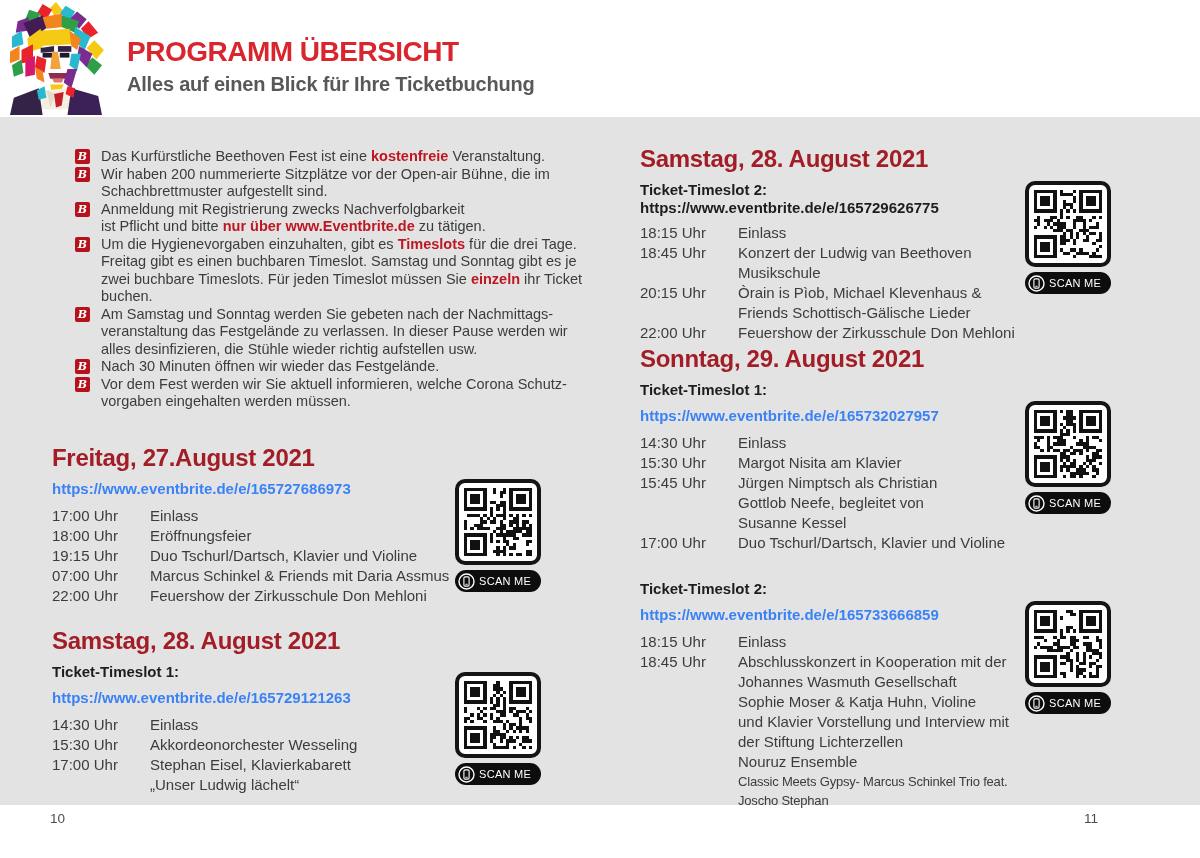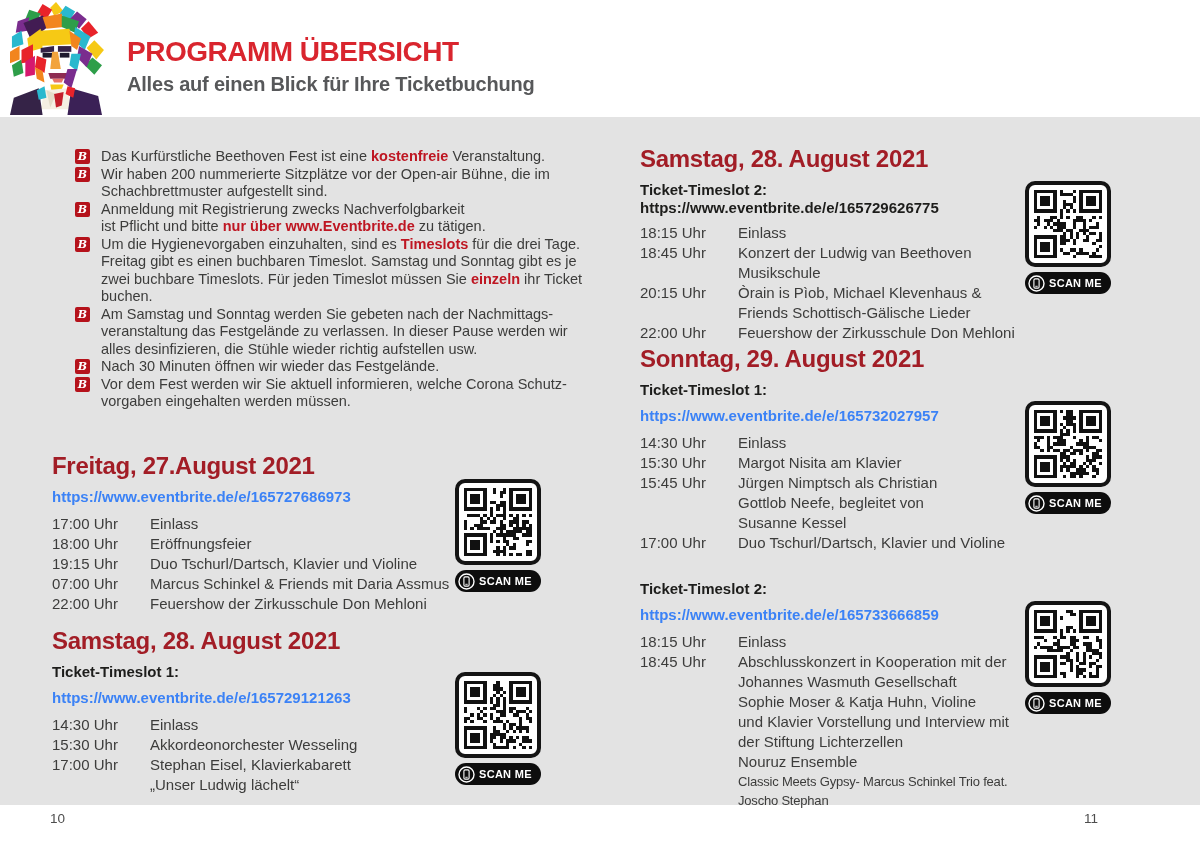--- a/index.html
+++ b/index.html
@@ -25,32 +25,32 @@
   .sec{position:absolute;width:400px;}
   .sec h2{margin:0 0 8px 0;font-size:24px;line-height:28px;font-weight:bold;color:#A21D26;letter-spacing:-0.3px;}
   .slot{margin:0 0 8px 0;font-size:15px;line-height:18px;font-weight:bold;color:#1D1D1B;}
   .urlline{margin:0 0 8px 0;font-size:15px;line-height:18px;font-weight:bold;color:#3b82f6;}
   .slotline{margin:0 0 0 0;font-size:15px;line-height:18px;font-weight:bold;color:#1D1D1B;}
   .rows{margin-top:6px;}
   .row{display:flex;font-size:15px;line-height:20px;color:#3C3C3B;}
   .row .time{flex:none;width:98px;}
   .row .act{white-space:pre-line;}
   .row .act .small{display:block;font-size:13px;line-height:19px;letter-spacing:-0.2px;}
-  #sec-freitag{left:52px;top:444px;margin-top:8px;}
+  #sec-freitag{left:52px;top:444px;}
   #sec-samstag1{left:52px;top:627px;}
   #sec-samstag2{left:640px;top:145px;width:400px;}
   #sec-sonntag1{left:640px;top:345px;}
   #sec-sonntag2{left:640px;top:580px;}
 
   
   .qr{position:absolute;width:88px;}
   .qr-box{width:86px;height:86px;box-sizing:border-box;background:#fff;border:4px solid #141414;border-radius:10px;padding:5px;}
   .scan-badge{margin-top:5px;width:86px;box-sizing:border-box;height:22px;background:#0D0D0D;border-radius:11px;
               display:flex;align-items:center;padding:0 6px 0 3px;color:#fff;}
-  .scan-badge .lbl{font-size:11px;font-weight:bold;letter-spacing:0.3px;margin-left:4px;white-space:nowrap;}
+  .scan-badge .lbl{font-size:11px;font-weight:normal;letter-spacing:0.3px;margin-left:4px;white-space:nowrap;}
   #qr-freitag{left:455px;top:479px;}
   #qr-samstag1{left:455px;top:672px;}
   #qr-samstag2{left:1025px;top:181px;}
   #qr-sonntag1{left:1025px;top:401px;}
   #qr-sonntag2{left:1025px;top:601px;}
 
   
   .pagenum{position:absolute;top:811px;font-size:13.5px;color:#4d4d4d;}
   .pagenum.l{left:50px;}
   .pagenum.r{left:1084px;}
@@ -119,21 +119,21 @@
       <span class="txt"><span>Wir haben 200 nummerierte Sitzplätze vor der Open-air Bühne, die im
 Schachbrettmuster aufgestellt sind.</span></span>
     </div>
     <div class="bullet">
       <span class="b-icon">B</span>
       <span class="txt"><span>Anmeldung mit Registrierung zwecks Nachverfolgbarkeit
 ist Pflicht und bitte </span><span class="rw">nur über www.Eventbrite.de</span><span> zu tätigen.</span></span>
     </div>
     <div class="bullet">
       <span class="b-icon">B</span>
-      <span class="txt"><span>Um die Hygienevorgaben einzuhalten, sind es </span><span class="rw">Timeslots</span><span> für die drei Tage.
+      <span class="txt"><span>Um die Hygienevorgaben einzuhalten, gibt es </span><span class="rw">Timeslots</span><span> für die drei Tage.
 Freitag gibt es einen buchbaren Timeslot. Samstag und Sonntag gibt es je
 zwei buchbare Timeslots. Für jeden Timeslot müssen Sie </span><span class="rw">einzeln</span><span> ihr Ticket
 buchen.</span></span>
     </div>
     <div class="bullet">
       <span class="b-icon">B</span>
       <span class="txt"><span>Am Samstag und Sonntag werden Sie gebeten nach der Nachmittags-
 veranstaltung das Festgelände zu verlassen. In dieser Pause werden wir
 alles desinfizieren, die Stühle wieder richtig aufstellen usw.</span></span>
     </div>

